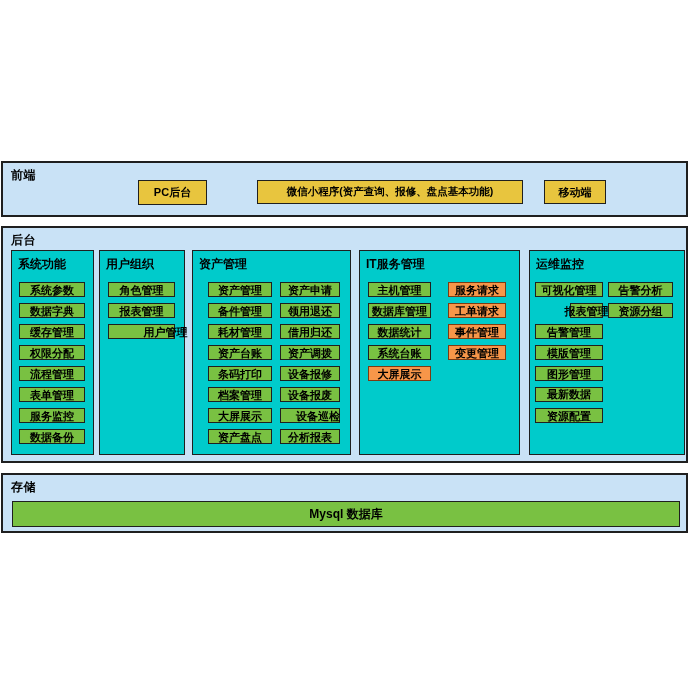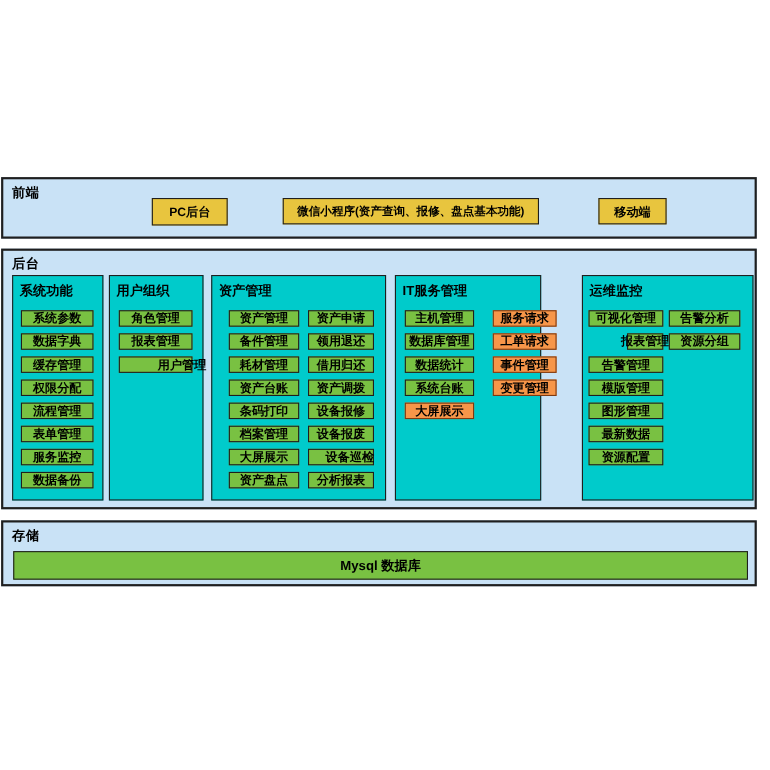--- a/index.html
+++ b/index.html
@@ -18,30 +18,30 @@
   .sec-label{
     position:absolute;left:8px;top:4px;
     font-size:12px;font-weight:bold;letter-spacing:.5px;
   }
   .ynode{
     position:absolute;background:#e8c53e;border:1.5px solid #1f1f1f;
     box-sizing:border-box;display:flex;align-items:center;justify-content:center;
     font-size:11px;font-weight:bold;white-space:nowrap;
   }
   #node-pc{left:135px;top:17px;width:69px;height:25px;}
-  #node-wx{left:254px;top:17px;width:233px;height:24px;font-size:10.5px;}
+  #node-wx{left:254px;top:17px;width:266px;height:24px;font-size:10.5px;}
   #node-mobile{left:541px;top:17px;width:62px;height:24px;}
   .tealcol{
     position:absolute;top:22px;height:205px;
     background:#00cbcb;border:1.5px solid #1f1f1f;box-sizing:border-box;
   }
   #col-0{left:8px;width:83px;}
   #col-1{left:96px;width:86px;}
   #col-2{left:189px;width:159px;}
-  #col-3{left:356px;width:133px;}
+  #col-3{left:356px;width:161px;}
   #col-4{left:526px;width:156px;}
   .col-title{
     position:absolute;left:6px;top:5px;
     font-size:12px;font-weight:bold;white-space:nowrap;
   }
   .btn-grid{
     position:absolute;top:31px;display:grid;
     grid-auto-rows:15px;row-gap:6px;
   }
   #col-0 .btn-grid{left:7px;grid-template-columns:66px;}
@@ -139,21 +139,21 @@
   <div class="tealcol" id="col-4">
     <div class="col-title">运维监控</div>
     <div class="btn-grid">
         <div class="mod-btn green" style="grid-column: 1;">可视化管理</div>
         <div class="mod-btn green" style="grid-column: 2;">告警分析</div>
         <div class="mod-btn green" style="grid-column: 1; margin-left: 35px;">报表管理</div>
         <div class="mod-btn green" style="grid-column: 2;">资源分组</div>
         <div class="mod-btn green" style="grid-column: 1;">告警管理</div>
         <div class="mod-btn green" style="grid-column: 1;">模版管理</div>
         <div class="mod-btn green" style="grid-column: 1;">图形管理</div>
-        <div class="mod-btn green" style="grid-column: 1;">最新数据</div>
+        <div class="mod-btn green" style="grid-column: 1; font-family: Liberation Mono, monospace;">最新数据</div>
         <div class="mod-btn green" style="grid-column: 1;">资源配置</div>
       </div>
   </div>
 </div>
 
 <div class="section" id="sec-storage">
   <div class="sec-label">存储</div>
   <div id="db-bar">Mysql 数据库</div>
 </div>
 

